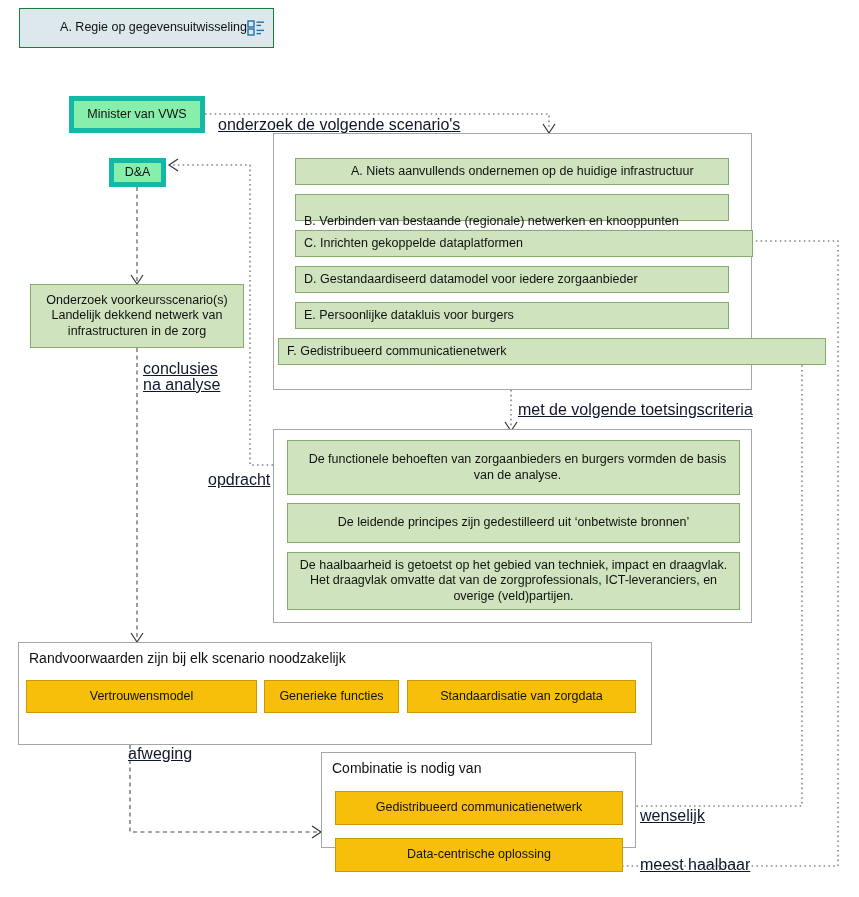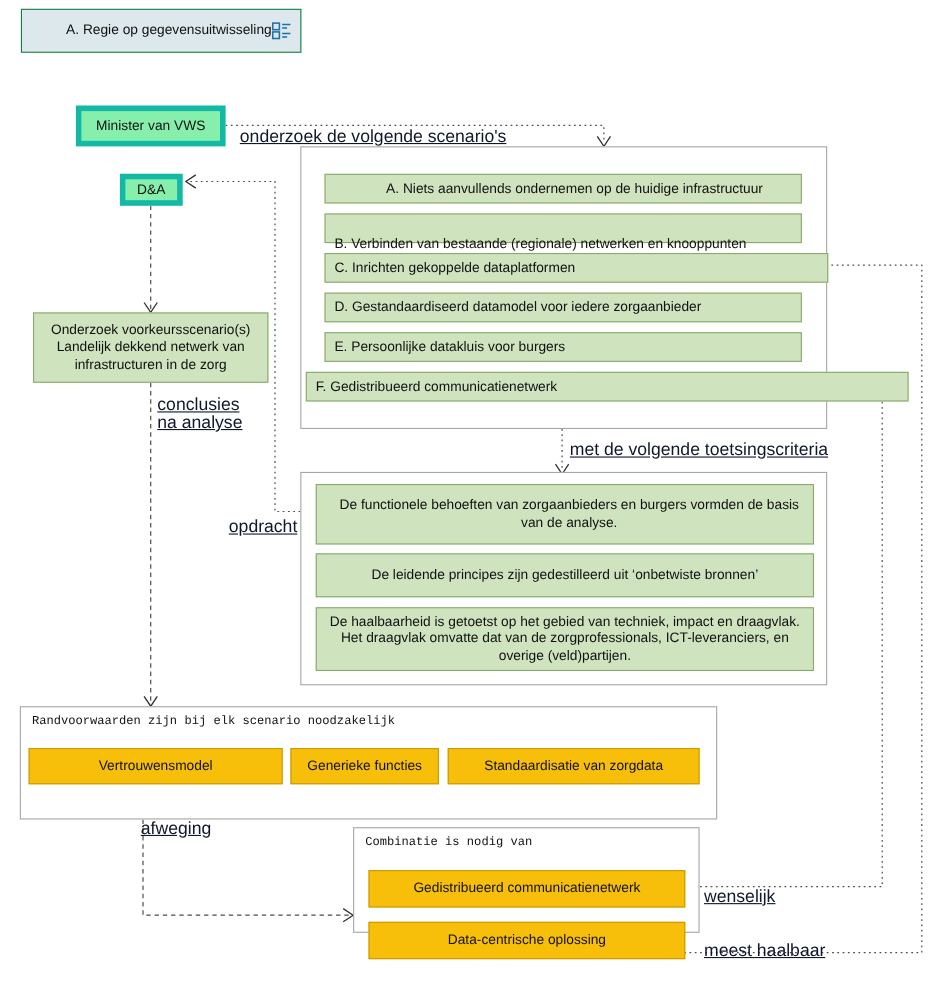--- a/index.html
+++ b/index.html
@@ -77,24 +77,23 @@
   .panel {
     position: absolute;
     box-sizing: border-box;
     background: #ffffff;
     border: 1px solid #a6a6a6;
   }
   .panel-title {
     position: absolute;
     left: 10px;
     top: 7px;
-    font-size: 11px;
+    font-size: 14px;
     color: #111111;
     white-space: nowrap;
-    font-family: Liberation Mono, monospace;
   }
 
   
   .edge-label {
     position: absolute;
     font-size: 16px;
     color: #0f172a;
     white-space: nowrap;
     line-height: 1.22;
     text-decoration: underline;

